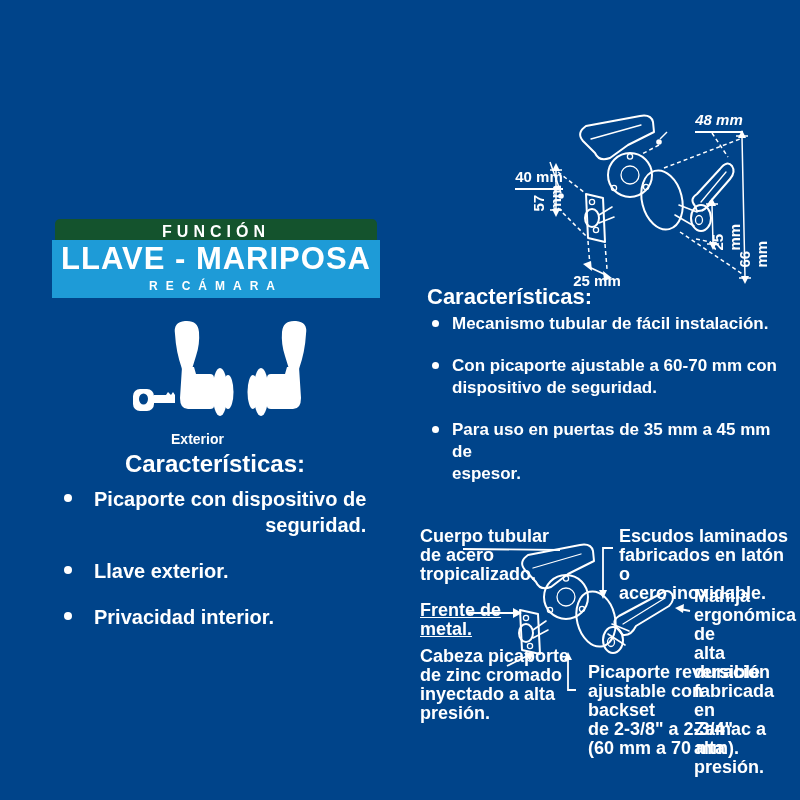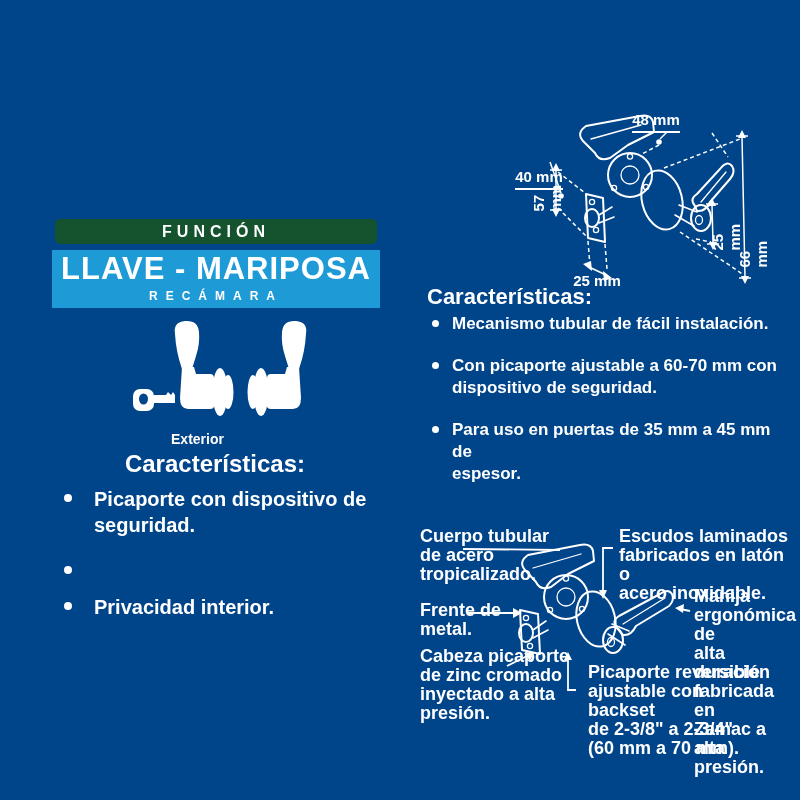--- a/index.html
+++ b/index.html
@@ -3,50 +3,50 @@
 <meta charset="utf-8">
 <style>
   html,body{margin:0;padding:0;background:#00448A;}
   #canvas{position:relative;width:800px;height:800px;background:#00448A;overflow:hidden;
           font-family:"Liberation Sans",sans-serif;color:#FFFFFF;font-weight:bold;}
   .abs{position:absolute;}
   .ml{white-space:pre-line;}
   
   .fn-banner{left:55px;top:219px;width:322px;height:25px;background:#14532d;border-radius:5px;
              display:flex;align-items:center;justify-content:center;font-size:16px;letter-spacing:5px;}
-  .type-banner{left:52px;top:250px;width:328px;height:58px;background:#1E9BD7;text-align:center;}
+  .type-banner{left:52px;top:240px;width:328px;height:58px;background:#1E9BD7;text-align:center;}
   .type-title{font-size:31px;line-height:34px;margin-top:2px;letter-spacing:1px;}
   .type-sub{font-size:12px;line-height:20px;letter-spacing:8px;}
   
   .ext-label{left:155px;top:431px;width:85px;text-align:center;font-size:14px;}
   
   .lf-head{left:55px;top:450px;width:320px;text-align:center;font-size:24px;}
   .feat-list{display:flex;flex-direction:column;gap:20px;}
   .feat-item{display:flex;}
   .dot{flex:0 0 auto;width:8px;height:8px;border-radius:50%;background:#fff;margin-top:8px;}
-  .lf-list{left:58px;top:486px;width:330px;font-size:20px;line-height:26px;}
+  .lf-list{left:58px;top:486px;width:330px;font-size:20px;line-height:26px;text-align:right;}
   .lf-list .dot{margin-right:22px;margin-left:6px;}
   
   .rf-head{left:427px;top:284px;font-size:22px;}
   .rf-list{left:432px;top:313px;width:345px;font-size:17px;line-height:22px;}
   .rf-list .dot{width:7px;height:7px;margin-top:7px;margin-right:13px;}
   
   .dim{font-size:15px;height:17px;display:flex;align-items:center;justify-content:center;}
   .dim-u{border-bottom:2px solid #fff;padding-bottom:3px;}
   .rot{transform:rotate(-90deg);}
   .d40{left:515px;top:144px;width:48px;margin-top:24px;}
-  .d48{left:632px;top:111px;width:48px;}
+  .d48{left:695px;top:111px;width:48px;font-style:italic;}
   .d57{left:523px;top:180px;width:46px;}
   .d25b{left:573px;top:272px;width:48px;}
   .d25r{left:702px;top:219px;width:46px;}
   .d66{left:729px;top:236px;width:46px;}
   
   .callout{font-size:18px;line-height:19px;}
   .co-cuerpo{left:420px;top:527px;width:160px;}
-  .co-frente{left:420px;top:601px;width:120px;}
+  .co-frente{left:420px;top:601px;width:120px;text-decoration:underline;}
   .co-cabeza{left:420px;top:647px;width:170px;}
   .co-escudos{left:619px;top:527px;width:175px;}
   .co-manija{left:694px;top:587px;width:104px;}
   .co-picaporte{left:576px;top:663px;width:180px;margin-left:12px;}
 </style>
 </head>
 <body>
 
 <div id="canvas">
 
@@ -82,20 +82,21 @@
 
   <div class="abs lf-head">Características:</div>
   <div class="abs feat-list lf-list">
     <div class="feat-item">
       <span class="dot"></span>
       <span class="ml">Picaporte con dispositivo de
 seguridad.</span>
     </div>
     <div class="feat-item">
       <span class="dot"></span>
+      <span class="ml">Llave exterior.</span>
     </div>
     <div class="feat-item">
       <span class="dot"></span>
       <span class="ml">Privacidad interior.</span>
     </div>
   </div>
 
   <div class="abs rf-head">Características:</div>
   <div class="abs feat-list rf-list">
     <div class="feat-item">

